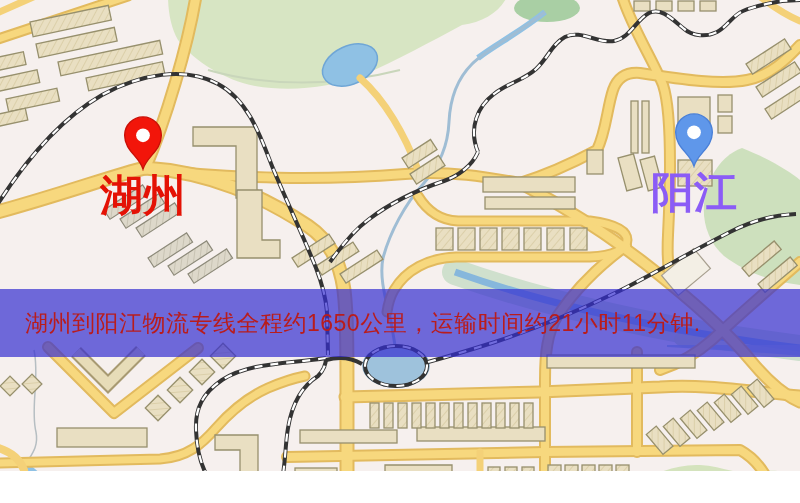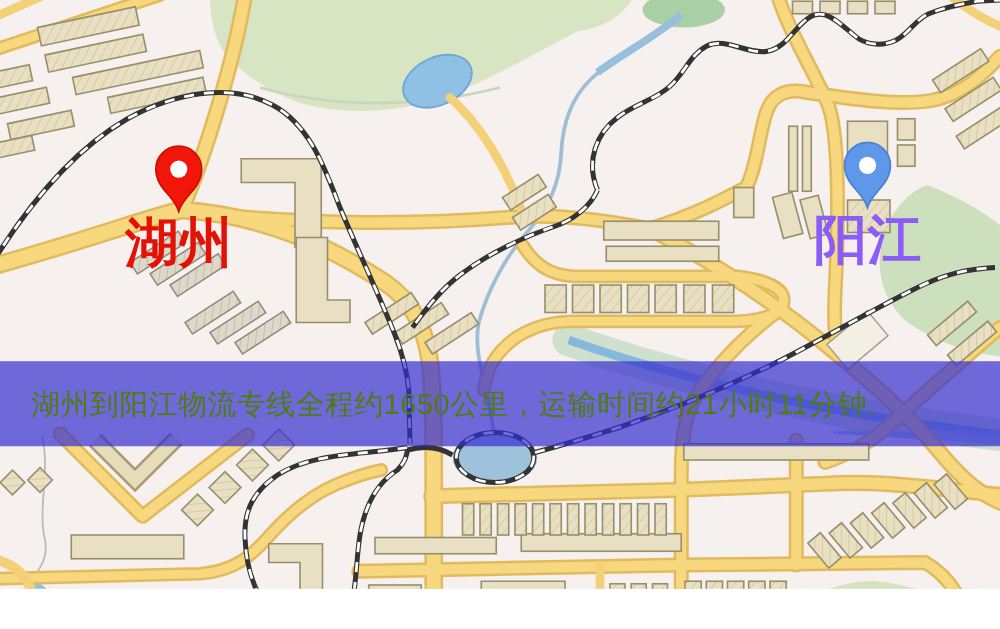--- a/index.html
+++ b/index.html
@@ -222,16 +222,16 @@
           <path d="M24,58 C20,44 4,38 4,21 A20,20 0 1 1 44,21 C44,38 28,44 24,58 Z" fill="#f2150a" stroke="#c91007" stroke-width="1.5"></path>
           <circle cx="24" cy="21" r="7.5" fill="#ffffff"></circle>
         </svg><div class="marker-label" style="color: rgb(228, 18, 5);">湖州</div></div>
       <div class="marker" style="left: 672px; top: 113px;"><svg width="44" height="55" viewBox="0 0 48 60">
           <path d="M24,58 C20,44 4,38 4,21 A20,20 0 1 1 44,21 C44,38 28,44 24,58 Z" fill="#5f97ea" stroke="#4a80d8" stroke-width="1.5"></path>
           <circle cx="24" cy="21" r="7.5" fill="#ffffff"></circle>
         </svg><div class="marker-label" style="color: #8b5cf6;">阳江</div></div>
     </div>
 
   <div id="banner" style="top: 289px; height: 68px; background: rgba(52, 46, 208, 0.7);">
-    <span style="padding-left: 25px; color: #4d7c0f;">湖州到阳江物流专线全程约1650公里，运输时间约21小时11分钟.</span>
+    <span style="padding-left: 25px; color: #b91c1c;">湖州到阳江物流专线全程约1650公里，运输时间约21小时11分钟.</span>
   </div>
 
 </div>
 
 </body></html>

